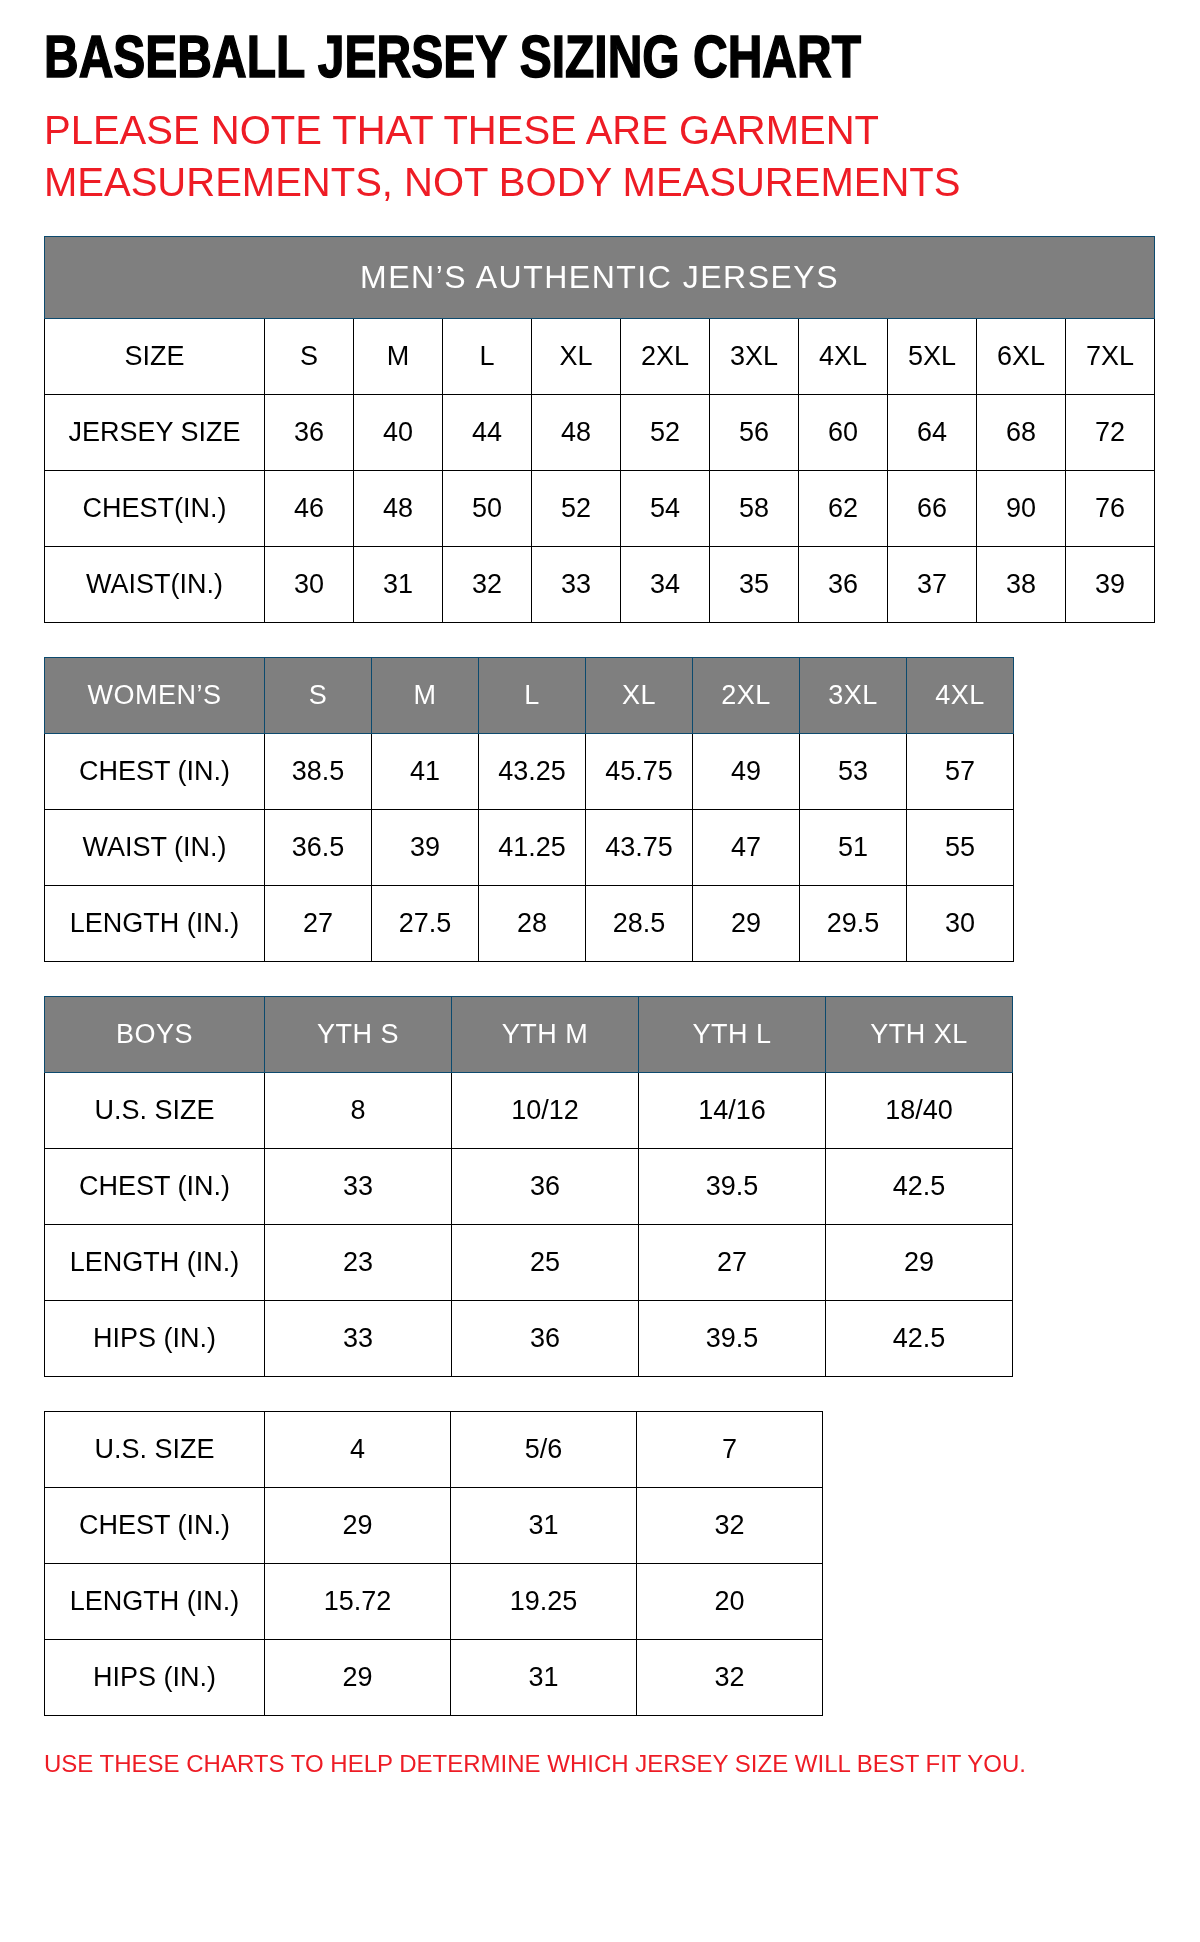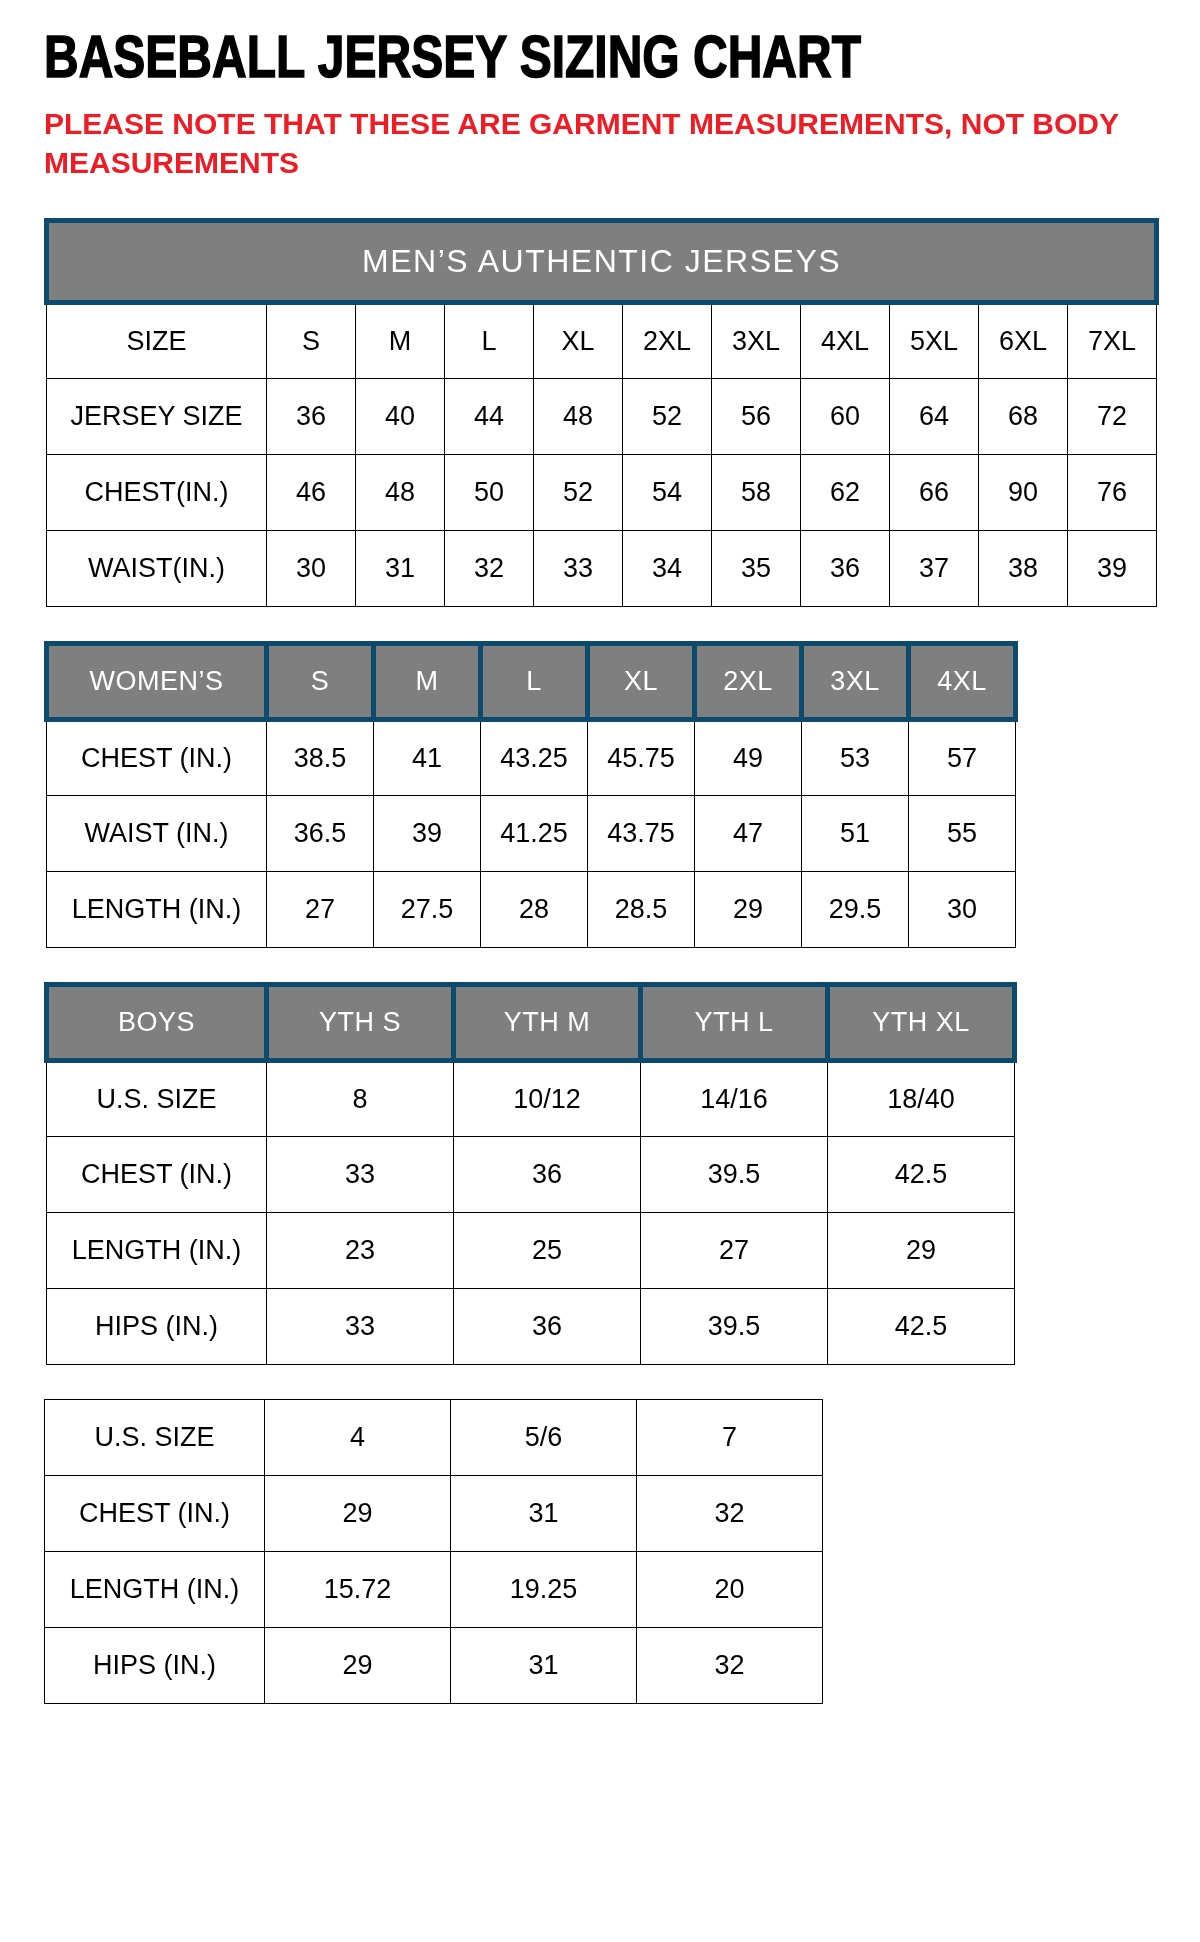--- a/index.html
+++ b/index.html
@@ -19,26 +19,25 @@
     line-height: 1.1;
     font-weight: bold;
     white-space: nowrap;
     letter-spacing: 0;
     transform: scaleX(0.80);
     transform-origin: left center;
     -webkit-text-stroke: 1.5px #000;
   }
 
   p.note {
-    margin: 0 0 36px 0;
+    margin: 0 0 28px 0;
     max-width: 1100px;
-    font-size: 30px;
+    font-size: 40px;
     line-height: 1.3;
     color: var(--red, #ee1c25);
-    font-weight: bold;
   }
 
   table.tbl {
     border-collapse: collapse;
     table-layout: fixed;
     margin: 0 0 34px 0;
   }
   .tbl th, .tbl td {
     border: 1px solid var(--line, #000);
     height: 76px;
@@ -47,21 +46,21 @@
     vertical-align: middle;
     font-size: 27px;
     font-weight: normal;
     line-height: 1.18;
     overflow: hidden;
   }
   .tbl td.lab, .tbl th.lab { white-space: pre-line; }
   .tbl th.hdr, .tbl th.bar {
     background: var(--gray, #7f7f7f);
     color: var(--hdrtext, #ffffff);
-    border: 5px solid #0c4a6e;
+    border: 1px solid #0c4a6e;
     letter-spacing: 0.5px;
   }
   .tbl th.bar {
     height: 82px;
     font-size: 32px;
     letter-spacing: 1.5px;
   }
 
   
   .mens      { width: 1110px; }
@@ -276,14 +275,15 @@
         </tr>
         <tr>
           <td class="lab">HIPS (IN.)</td>
           <td>29</td>
           <td>31</td>
           <td>32</td>
         </tr>
       </tbody>
   </table>
 
+  <p class="footer">USE THESE CHARTS TO HELP DETERMINE WHICH JERSEY SIZE WILL BEST FIT YOU.</p>
 
 </div>
 
 </body></html>

